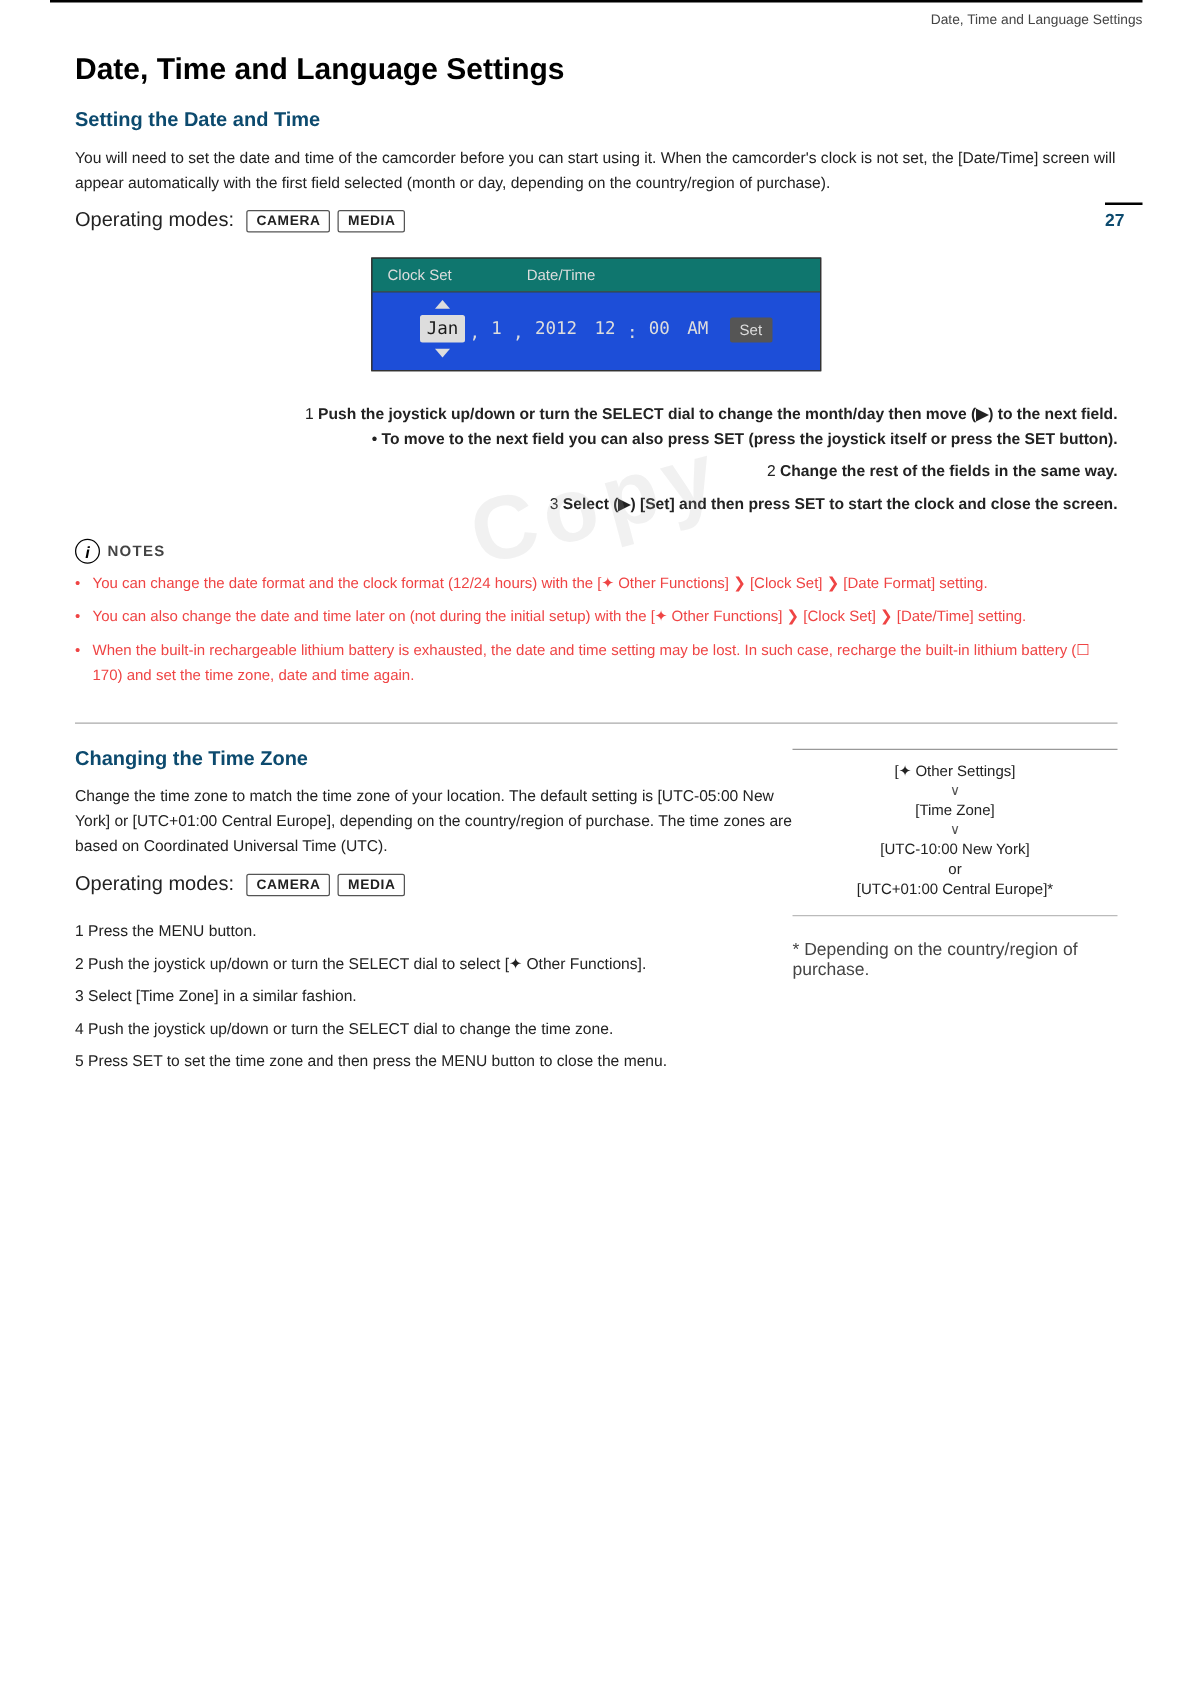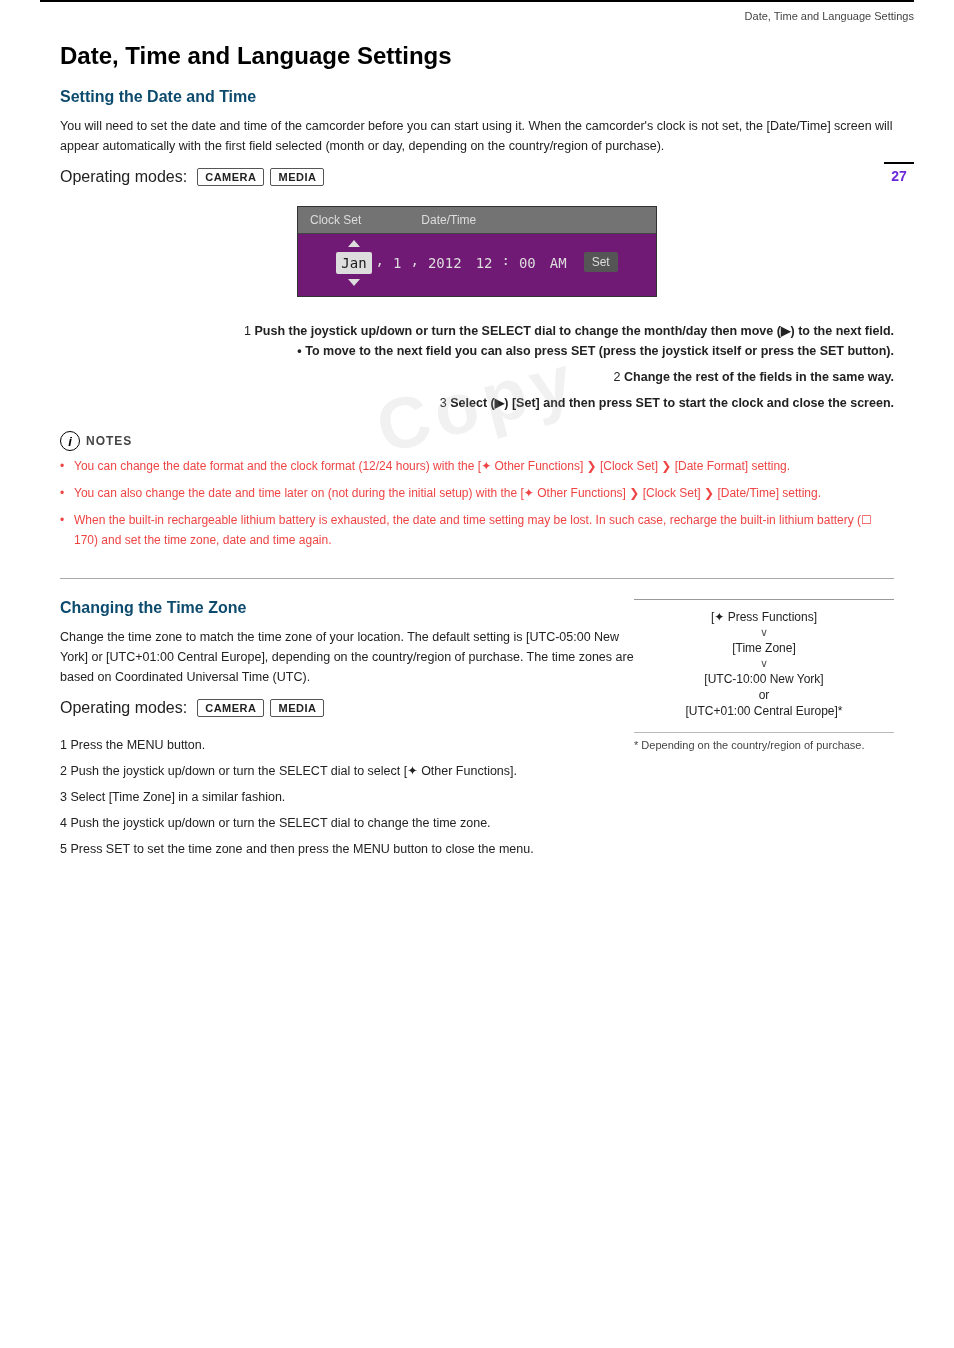--- a/index.html
+++ b/index.html
@@ -30,25 +30,24 @@
       padding: 20px 60px 40px 60px;
       position: relative;
     }
 
     .page-number {
       position: absolute;
       right: 40px;
       top: 140px;
       font-size: 14px;
       font-weight: bold;
-      color: #6d28d9;
+      color: #0c4a6e;
       border-top: 2px solid #000;
       padding-top: 4px;
       width: 30px;
-      text-align: center;
     }
 
     h1.main-title {
       font-size: 24px;
       font-weight: bold;
       color: #000;
       margin-bottom: 18px;
       border-bottom: none;
     }
 
@@ -97,33 +96,33 @@
     }
 
     .clock-screen {
       background: #1a1a1a;
       width: 360px;
       border: 1px solid #333;
     }
 
     .clock-screen-header {
       display: flex;
-      background: #737373;
+      background: #0f766e;
       color: #ddd;
       font-size: 12px;
       padding: 6px 12px;
       gap: 60px;
       border-bottom: 1px solid #444;
     }
 
     .clock-screen-body {
-      background: #701a75;
+      background: #1d4ed8;
       padding: 18px 12px 22px 12px;
       display: flex;
-      align-items: flex-start;
+      align-items: flex-end;
       justify-content: center;
       gap: 4px;
     }
 
     .clock-field {
       color: #ddd;
       font-size: 14px;
       padding: 3px 5px;
       font-family: monospace;
       border-radius: 2px;
@@ -307,25 +306,25 @@
 
     .nav-arrow {
       font-size: 11px;
       color: #555;
       display: block;
       text-align: center;
       margin: 2px 0;
     }
 
     .footnote {
-      font-size: 11px;
+      font-size: 14px;
       color: #444;
       margin-top: 14px;
       border-top: 1px solid #bbb;
-      padding-top: 6px;
+      padding-top: 18px;
     }
 
     .watermark {
       position: absolute;
       top: 340px;
       left: 0;
       right: 0;
       text-align: center;
       font-size: 72px;
       font-weight: bold;
@@ -438,21 +437,21 @@
         <li><span class="list-num">1 </span>Press the MENU button.</li>
         <li><span class="list-num">2 </span>Push the joystick up/down or turn the SELECT dial to select [✦ Other Functions].</li>
         <li><span class="list-num">3 </span>Select [Time Zone] in a similar fashion.</li>
         <li><span class="list-num">4 </span>Push the joystick up/down or turn the SELECT dial to change the time zone.</li>
         <li><span class="list-num">5 </span>Press SET to set the time zone and then press the MENU button to close the menu.</li>
       </ol>
     </div>
 
     <div class="right-column">
       <div class="nav-box">
-        <div class="nav-box-item">[✦ Press Functions]</div>
+        <div class="nav-box-item">[✦ Other Settings]</div>
         <span class="nav-arrow">∨</span>
         <div class="nav-box-item">[Time Zone]</div>
         <span class="nav-arrow">∨</span>
         <div class="nav-box-item">[UTC-10:00 New York]</div>
         <div class="nav-box-item">or</div>
         <div class="nav-box-item">[UTC+01:00 Central Europe]*</div>
       </div>
       <div class="footnote">* Depending on the country/region of purchase.</div>
     </div>
   </div>

